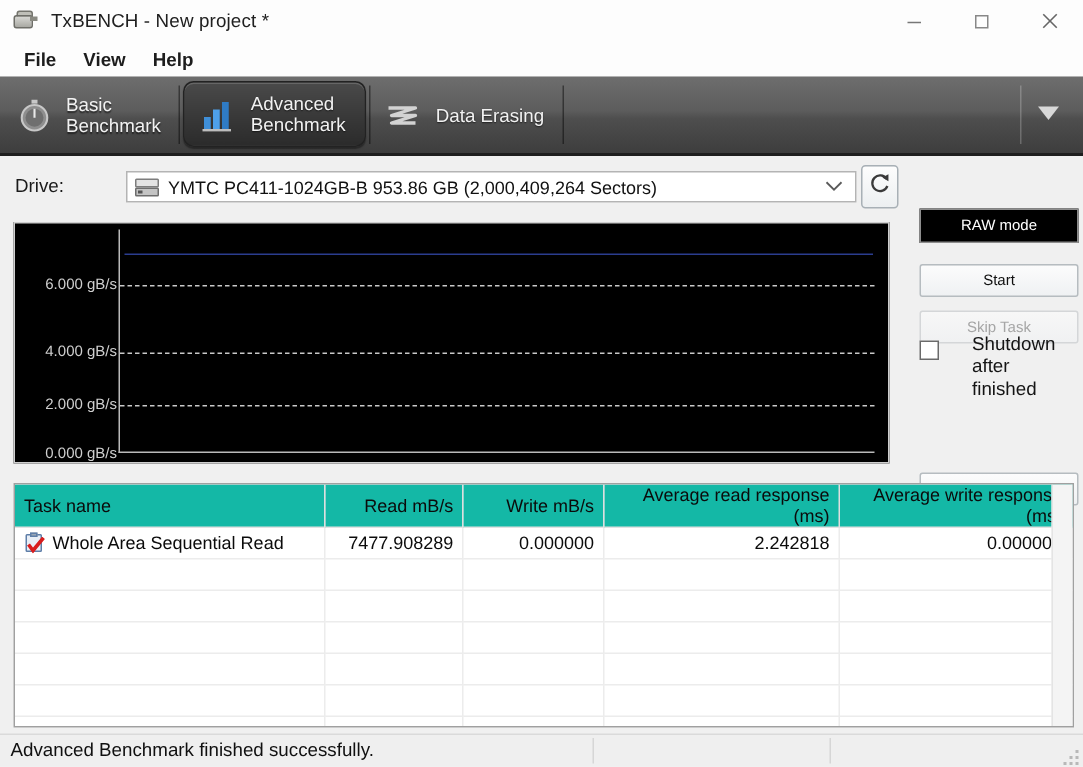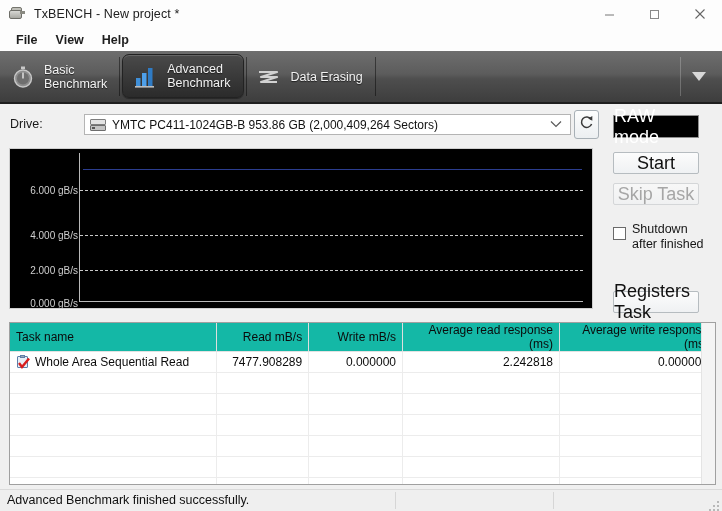--- a/index.html
+++ b/index.html
@@ -146,39 +146,39 @@
     position: absolute; left: 0; right: 0; height: 0;
     border-top: 1px dashed #c9c9c9;
   }
   .dataline {
     position: absolute; left: 3px; right: 1px; height: 0;
     border-top: 1.4px solid #2b3d8f;
   }
 
   
   .side-btn {
-    position: absolute; left: 613px; width: 86px; height: 22px;
-    font-size: 18px; display: flex; align-items: center; justify-content: center;
+    position: absolute; left: 613px; width: 106px; height: 22px;
+    font-size: 10px; display: flex; align-items: center; justify-content: center; margin-top: 24px;
   }
   .btn-raw {
     top: 115px; height: 23px;
     background: #000; color: #fff;
     border: 1px solid #8e8e8e;
   }
   .btn-std {
     background: linear-gradient(#fcfcfc,#eff1f3);
     border: 1px solid #b6bcc0; color: #101010; border-radius: 2px;
   }
   .btn-start { top: 152px; }
   .btn-skip  { top: 183px; color: #a6a6a6; border-color: #d4d6d8;
                background: linear-gradient(#f7f7f7,#f0f1f2); }
   .btn-registers { top: 291px; }
   .shutdown-box {
     position: absolute; left: 613px; top: 222px; width: 104px; height: 32px;
-    display: flex; align-items: flex-start; gap: 6px;
+    display: flex; align-items: flex-start; gap: 22px;
   }
   .chk {
     margin-top: 5px; width: 13px; height: 13px; flex: 0 0 13px;
     border: 1px solid #6a6a6a; background: #fff;
   }
   .shutdown-label {
     font-size: 12.5px; color: #141414; line-height: 15px; white-space: pre-line;
   }
 
   

